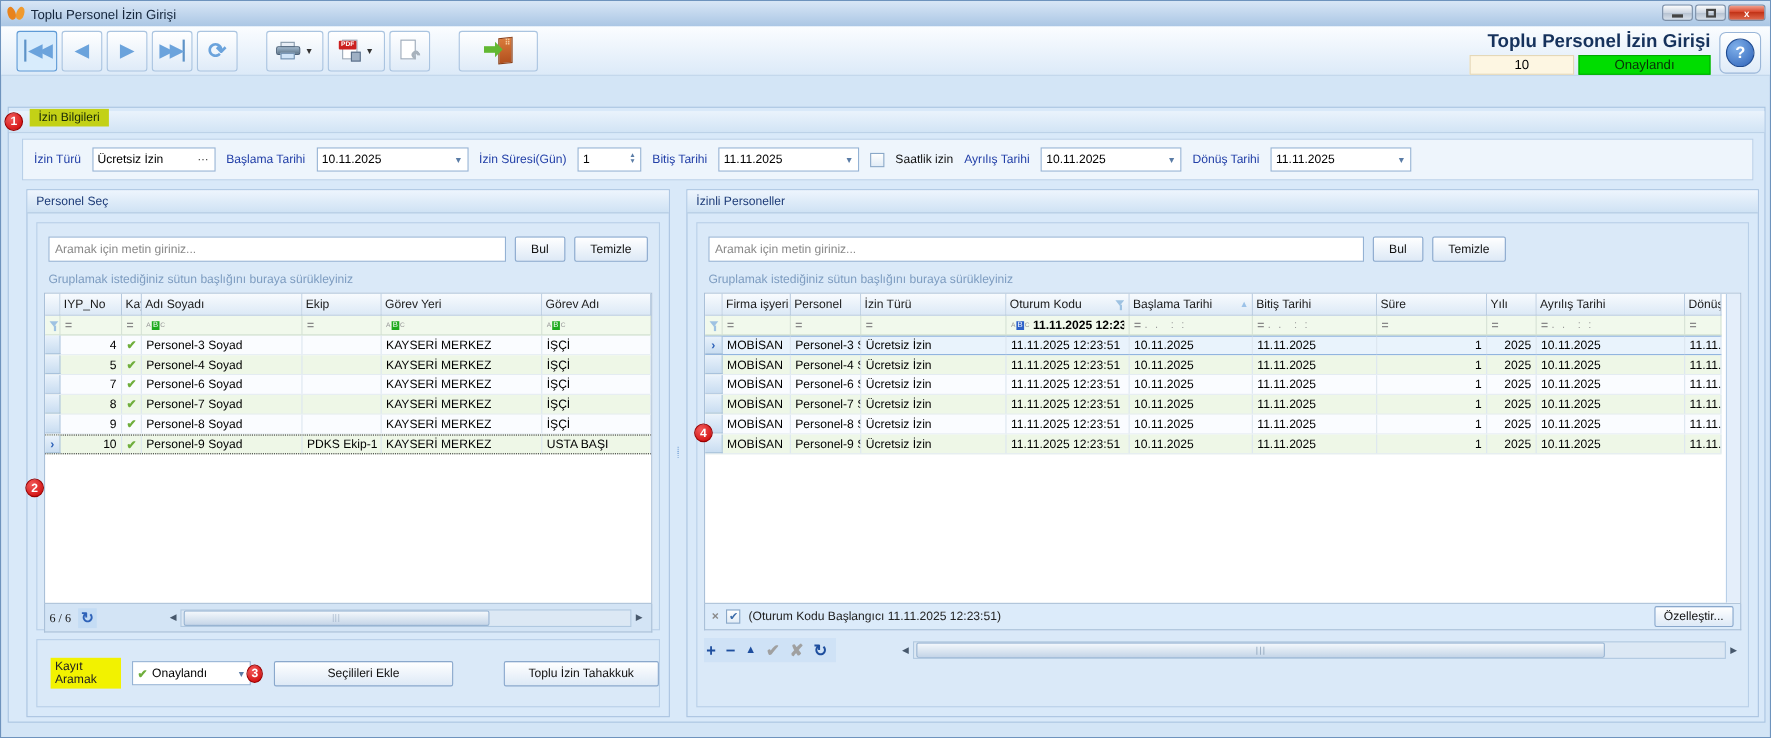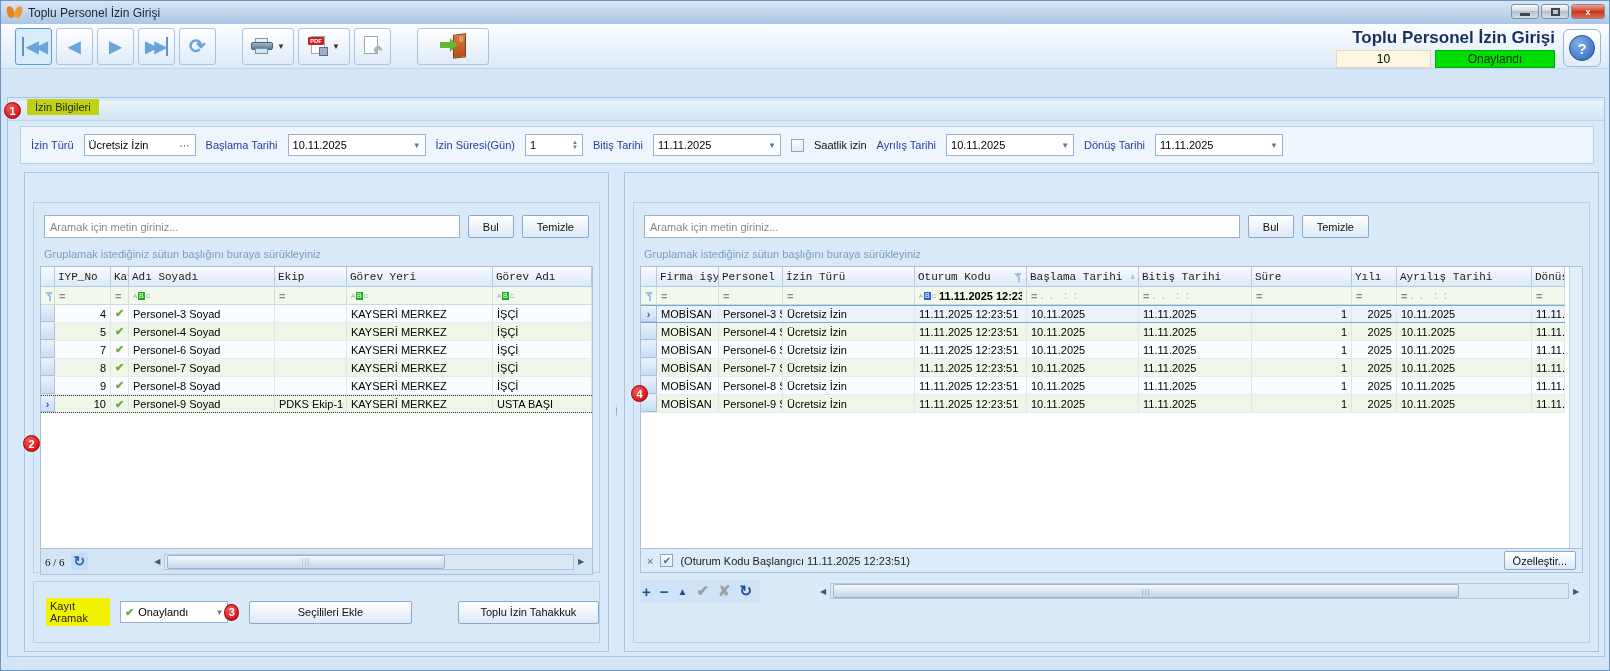--- a/index.html
+++ b/index.html
@@ -88,21 +88,21 @@
   .btn { height:23px; border:1px solid #8aa8cc; border-radius:2px; background:linear-gradient(#ffffff,#dde9f6); display:flex; align-items:center; justify-content:center; padding:0 14px; color:#111; }
   .grouphint { color:#7d9cc0; margin:10px 0 6px 10px; }
 
   
   .gridbox { position:relative; margin:0 6px; background:#fff; border:1px solid #aac0d8; overflow:hidden; }
   .panel.left .gridbox { height:283px; }
   .panel.right .gridbox { height:283px; }
   .ghead,.gfilter,.gr { display:grid; align-items:stretch; }
   .lcols { grid-template-columns:14px 56px 18px 146px 72px 146px 1fr; }
   .rcols { grid-template-columns:16px 62px 64px 132px 112px 112px 113px 100px 45px 135px 1fr; }
-  .ghead { height:20px;font-family:Liberation Mono, monospace; }
+  .ghead { height:20px; }
   .ghead .gc { background:linear-gradient(#f8fbfe,#dce9f6); border-right:1px solid #b4c8de; border-bottom:1px solid #b4c8de; display:flex; align-items:center; padding:0 3px; overflow:hidden; white-space:nowrap; color:#1a1a1a; }
   .gfilter { height:18px; background:#f1f9ec; }
   .gfilter .gc { border-right:1px solid #d6e2d6; border-bottom:1px solid #ccdccc; display:flex; align-items:center; gap:3px; padding:0 4px; overflow:hidden; white-space:nowrap; }
   .eq { color:#888; font-weight:bold; }
   .datemask { color:#999; letter-spacing:2px; font-size:10px; white-space:nowrap; }
   .abc { display:inline-flex; align-items:flex-end; font-size:6px; color:#999; line-height:8px; }
   .abc .mid { background:#1eaa1e; color:#fff; font-size:7px; padding:0 1px; margin:0 1px; }
   .abc.blue .mid { background:#2e62c8; }
   .funnel { position:relative; width:9px; height:10px; display:inline-block; }
   .funnel:before { content:""; position:absolute; left:0; top:1px; border-left:4.5px solid transparent; border-right:4.5px solid transparent; border-top:5px solid #9ec2e2; }
@@ -262,20 +262,21 @@
         <span class="drop">▼</span>
       </div>
       <span class="flabel">Dönüş Tarihi</span>
       <div class="fbox" style="width:128px;">
         <span class="val">11.11.2025</span>
         <span class="drop">▼</span>
       </div>
     </div>
 
     <div class="panel left">
+      <div class="phead">Personel Seç</div>
       <div class="pinner">
         <div class="searchrow">
           <div class="searchbox">Aramak için metin giriniz...</div>
           <div class="btn">Bul</div>
           <div class="btn">Temizle</div>
         </div>
         <div class="grouphint">Gruplamak istediğiniz sütun başlığını buraya sürükleyiniz</div>
 
         <div class="gridbox">
           <div class="ghead lcols">
@@ -402,20 +403,21 @@
         <span class="badge" style="position:static; margin-left:-14px;">3</span>
         <div class="btn wbtn1">Seçilileri Ekle</div>
         <div class="btn wbtn2">Toplu İzin Tahakkuk</div>
       </div>
       <span class="badge" style="left:-2px; top:262px;">2</span>
     </div>
 
     <div class="splitter">⁞<br>⁞</div>
 
     <div class="panel right">
+      <div class="phead">İzinli Personeller</div>
       <div class="pinner">
         <div class="searchrow" style="margin-right:220px;">
           <div class="searchbox">Aramak için metin giriniz...</div>
           <div class="btn">Bul</div>
           <div class="btn">Temizle</div>
         </div>
         <div class="grouphint">Gruplamak istediğiniz sütun başlığını buraya sürükleyiniz</div>
 
         <div class="gridbox">
           <div style="margin-right:17px;">

